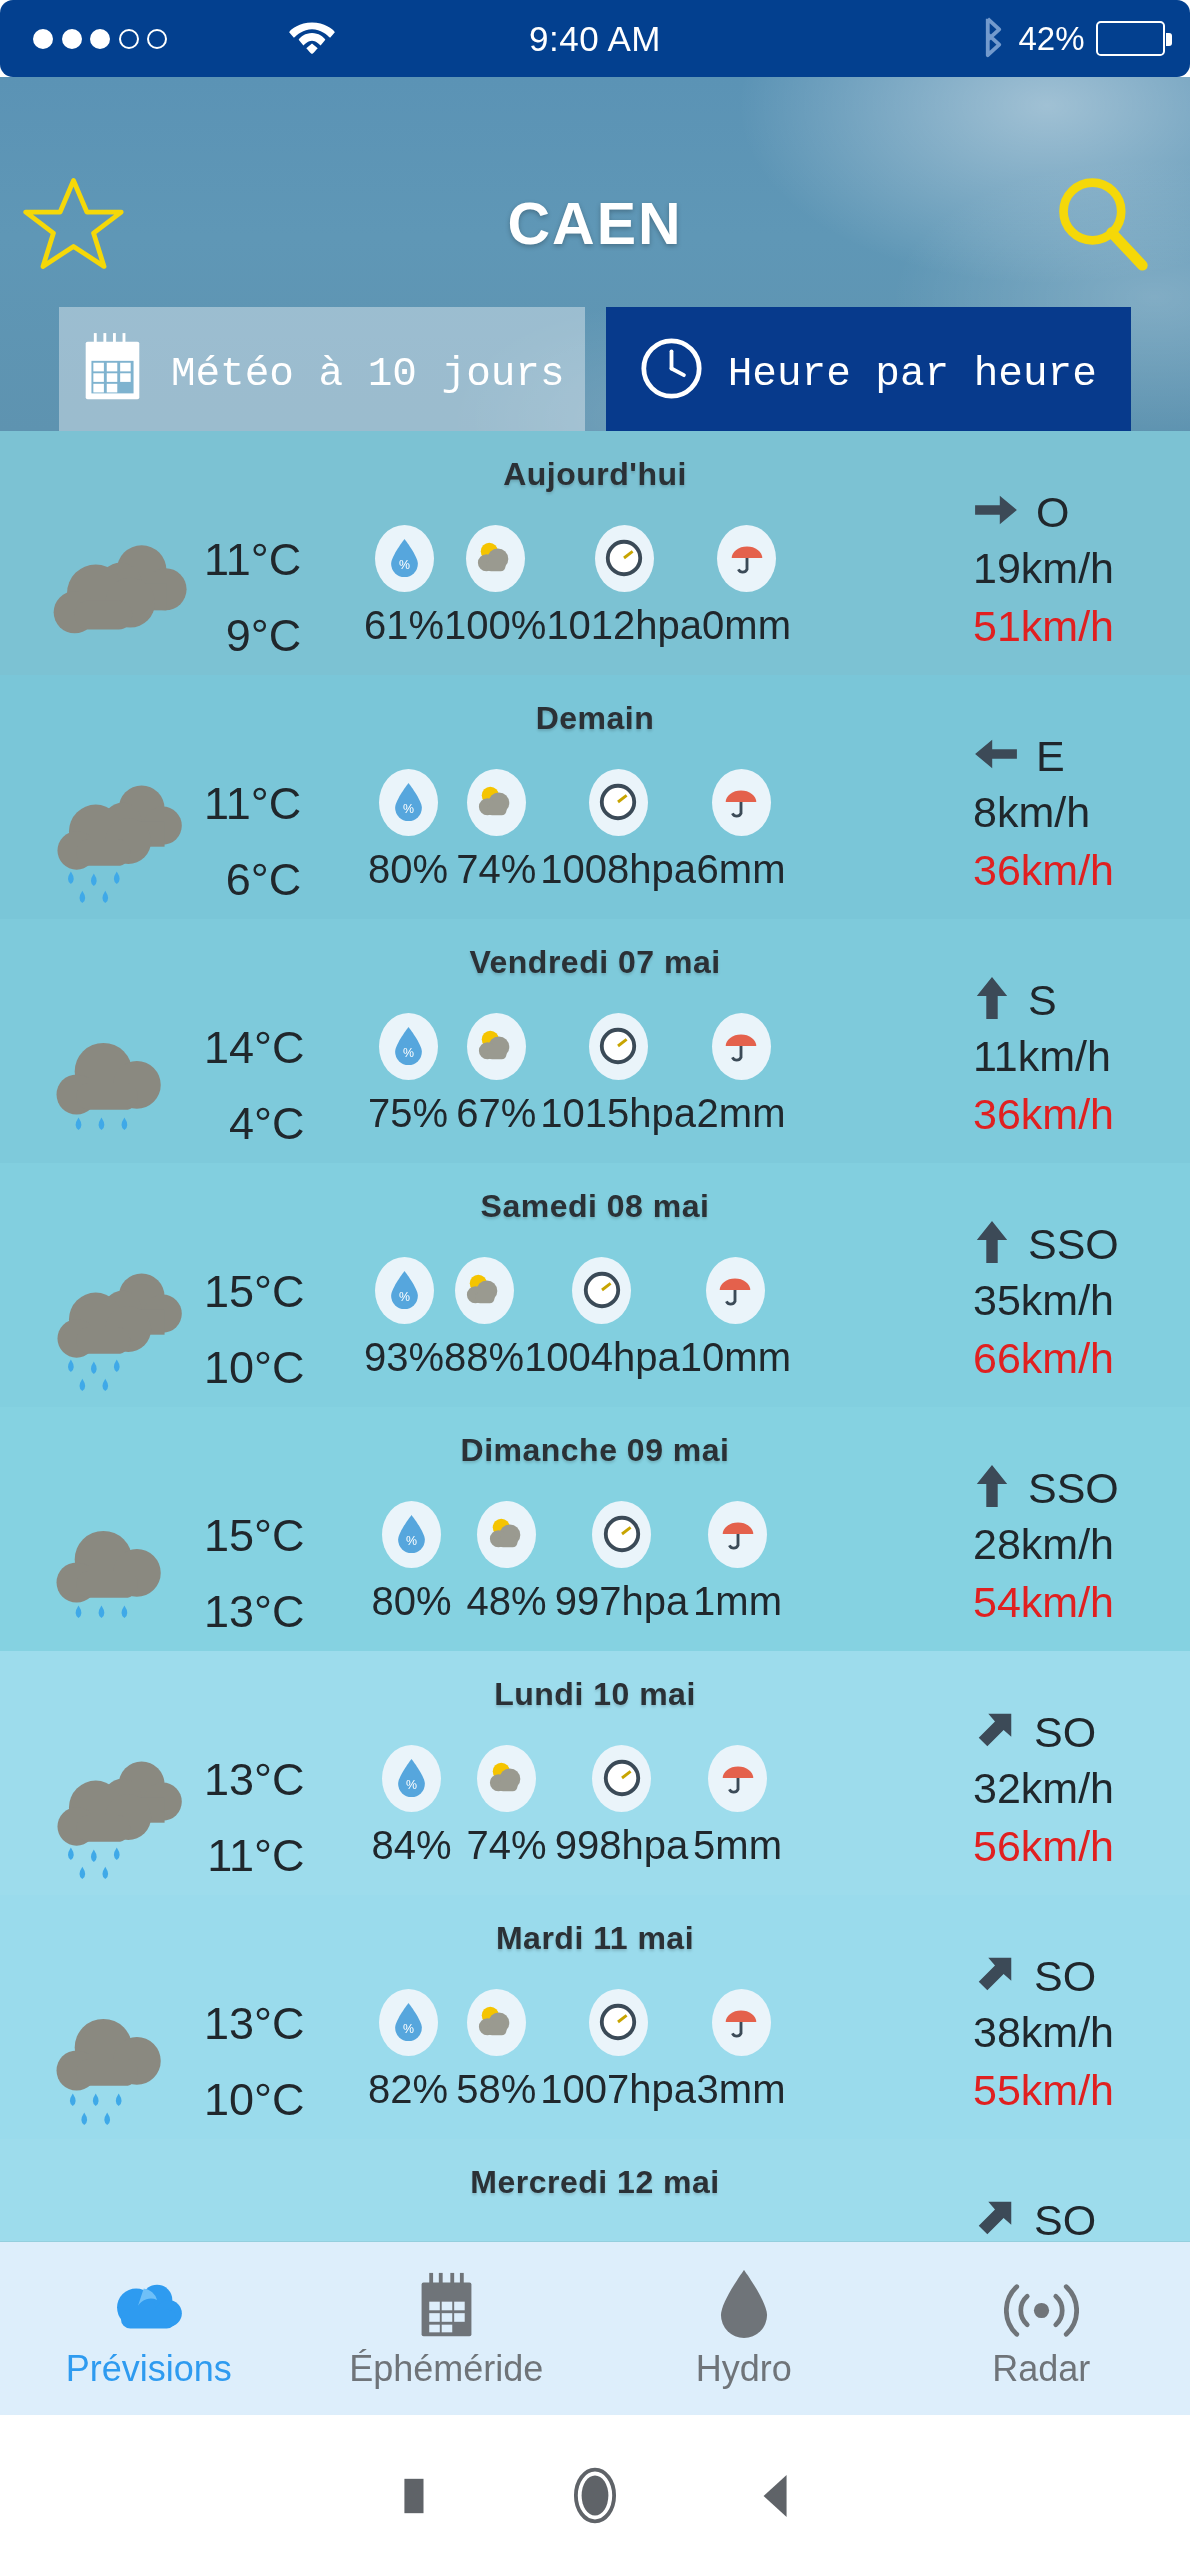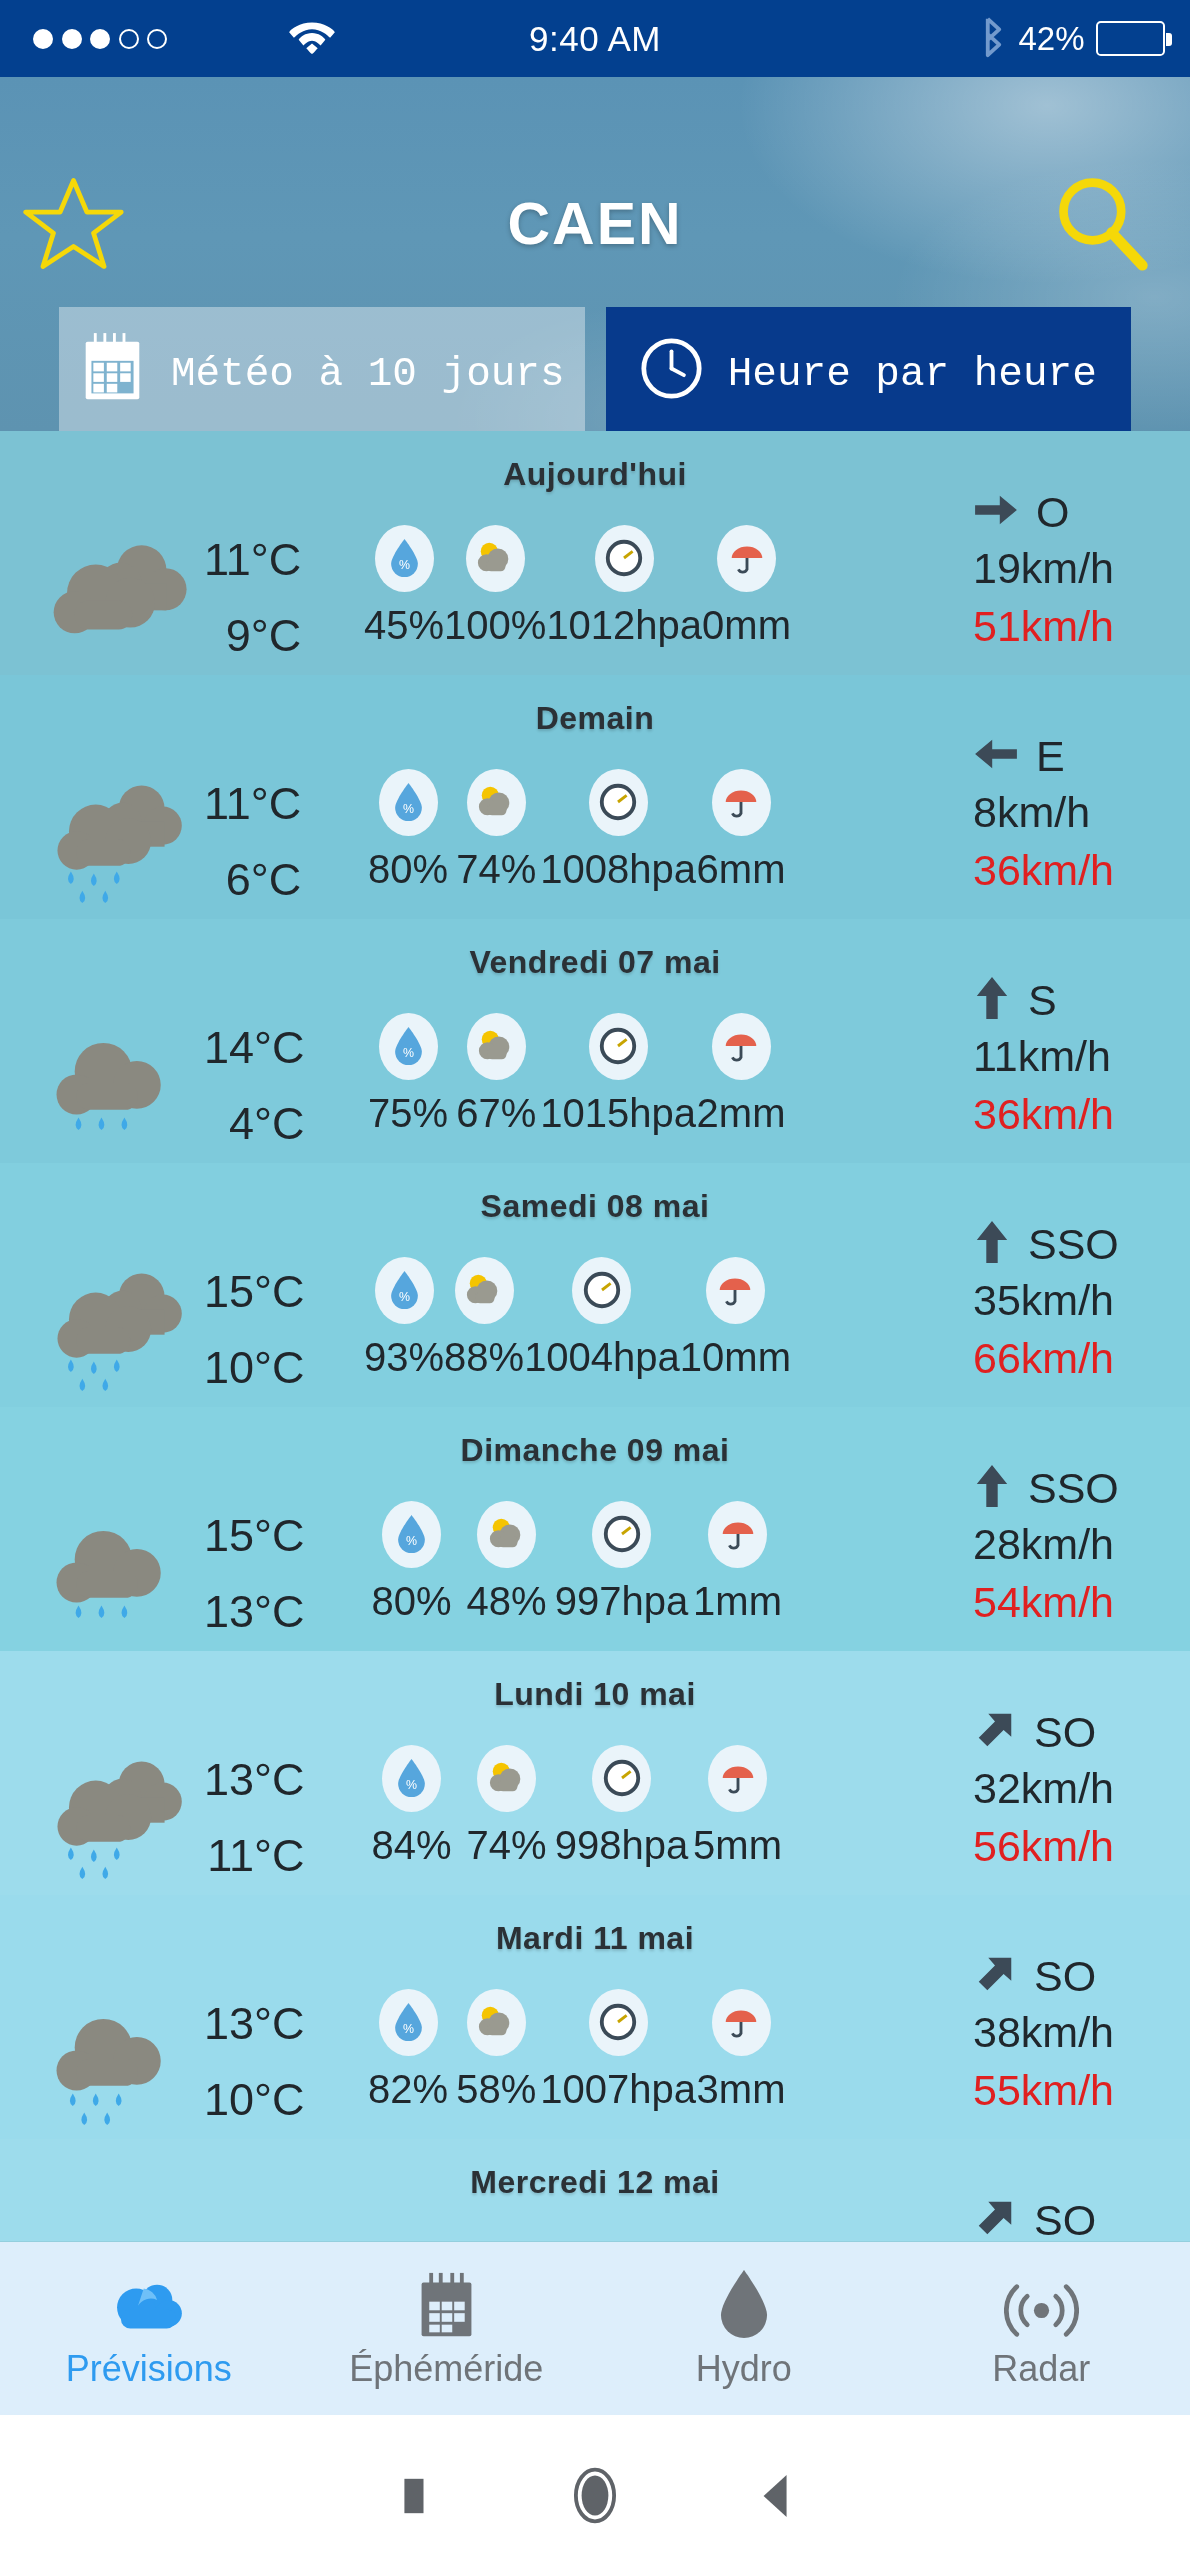--- a/index.html
+++ b/index.html
@@ -8,21 +8,21 @@
     font-family:"Liberation Sans", sans-serif;
     background:#ffffff;
     -webkit-font-smoothing:antialiased;
     overflow:hidden;
   }
   .phone { position:relative; width:1190px; height:2576px; overflow:hidden; }
 
   
   .statusbar {
     position:relative; height:77px; background:#03408f;
-    display:flex; align-items:center; color:#fff;
+    display:flex; align-items:center; color:#fff;border-radius:13px;
   }
   .sb-left { position:absolute; left:33px; display:flex; align-items:center; gap:8.6px; }
   .dot { width:20px; height:20px; border-radius:50%; border:2.4px solid #fff; }
   .dot.filled { background:#fff; }
   .sb-wifi { position:absolute; left:288px; top:15.3px; }
   .sb-time { position:absolute; left:0; right:0; text-align:center; font-size:35px; letter-spacing:0.5px; }
   .sb-right { position:absolute; right:25px; display:flex; align-items:center; gap:11.5px; }
   .sb-bt { opacity:.8; }
   .sb-batt-pct { font-size:33px; }
   .batt { width:69px; height:35px; border:2.9px solid #fff; border-radius:4.8px; position:relative; padding:2.9px; }
@@ -222,21 +222,21 @@
           </span>
         </div>
         <div class="metrics">
           <div class="metric">
             <span class="m-bubble">
               <svg width="35" height="42" viewBox="0 0 36 44">
                   <path d="M18 2 C18 2 4 20 4 28 a14 14 0 0 0 28 0 C32 20 18 2 18 2z" fill="#56a6dd"></path>
                   <text x="18" y="33" font-size="13" fill="#fff" text-anchor="middle" font-family="Liberation Sans">%</text>
                 </svg>
             </span>
-            <span class="m-val">45%</span>
+            <span class="m-val">61%</span>
           </div>
           <div class="metric">
             <span class="m-bubble">
               <svg width="44" height="38" viewBox="0 0 46 40">
                   <circle cx="17" cy="13" r="9" fill="#f5c400"></circle>
                   <g fill="#9a9a90">
                     <circle cx="26" cy="21" r="11"></circle>
                     <circle cx="14" cy="25" r="9"></circle>
                     <rect x="14" y="22" width="20" height="12" rx="5"></rect>
                   </g>

